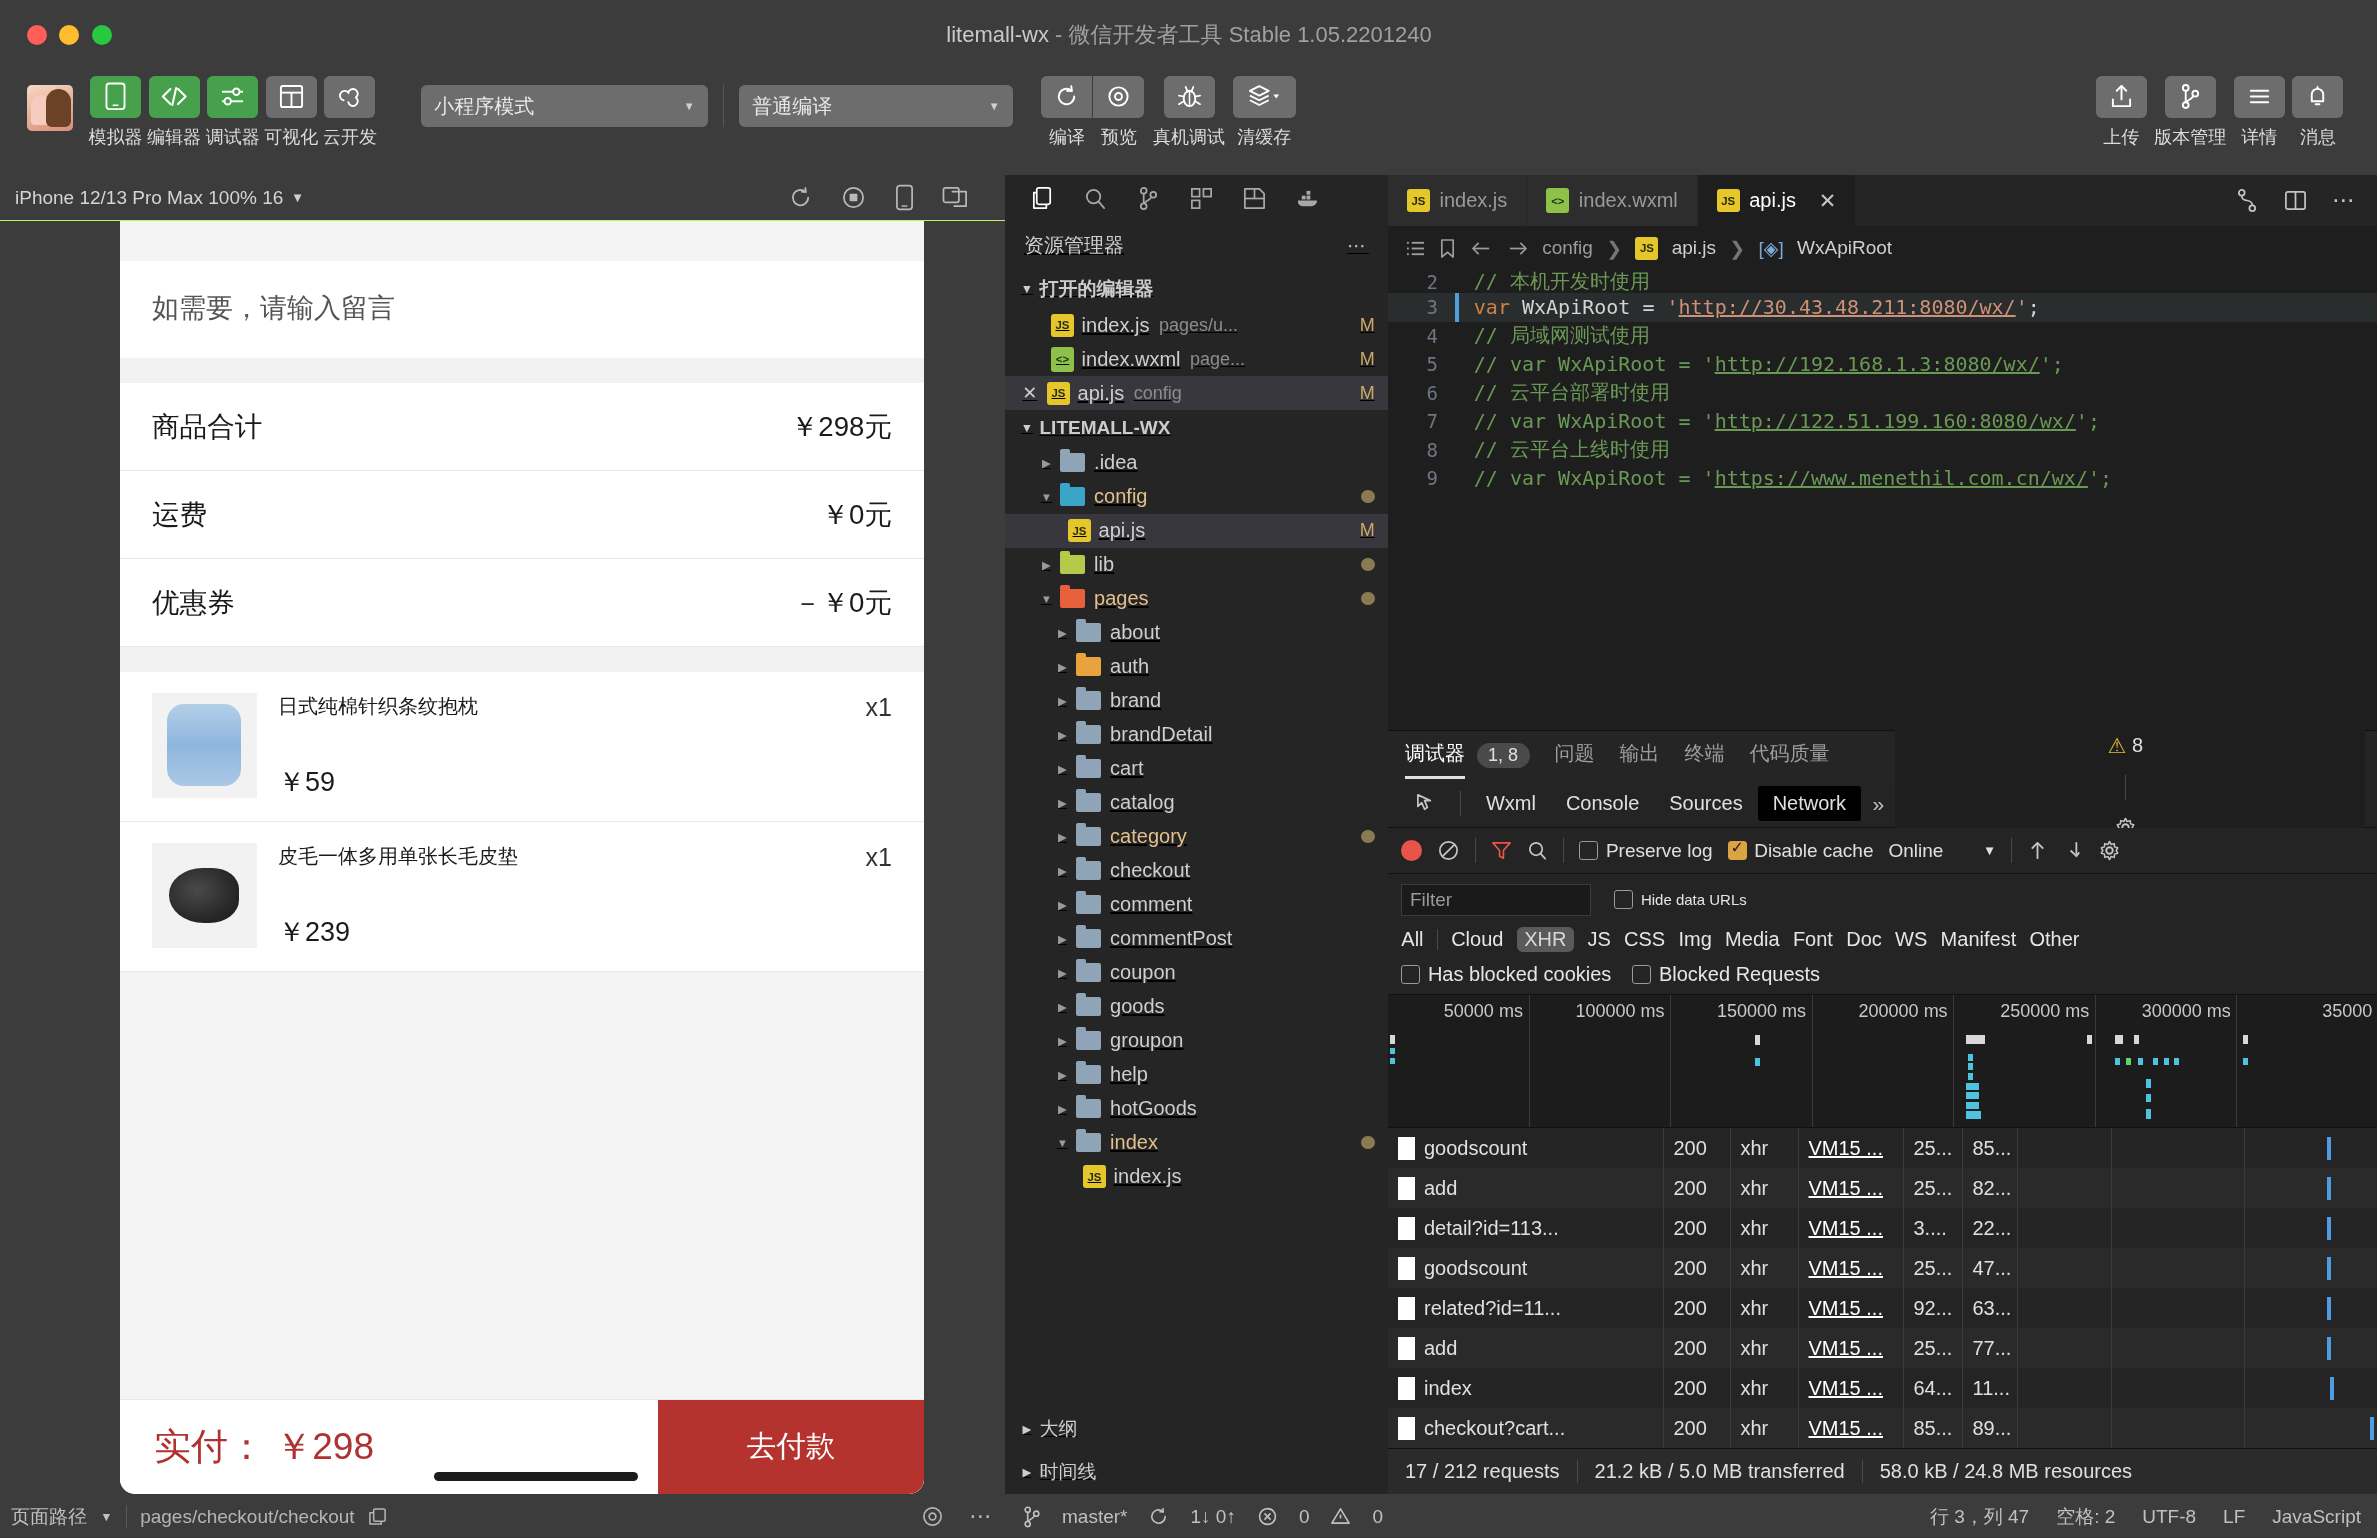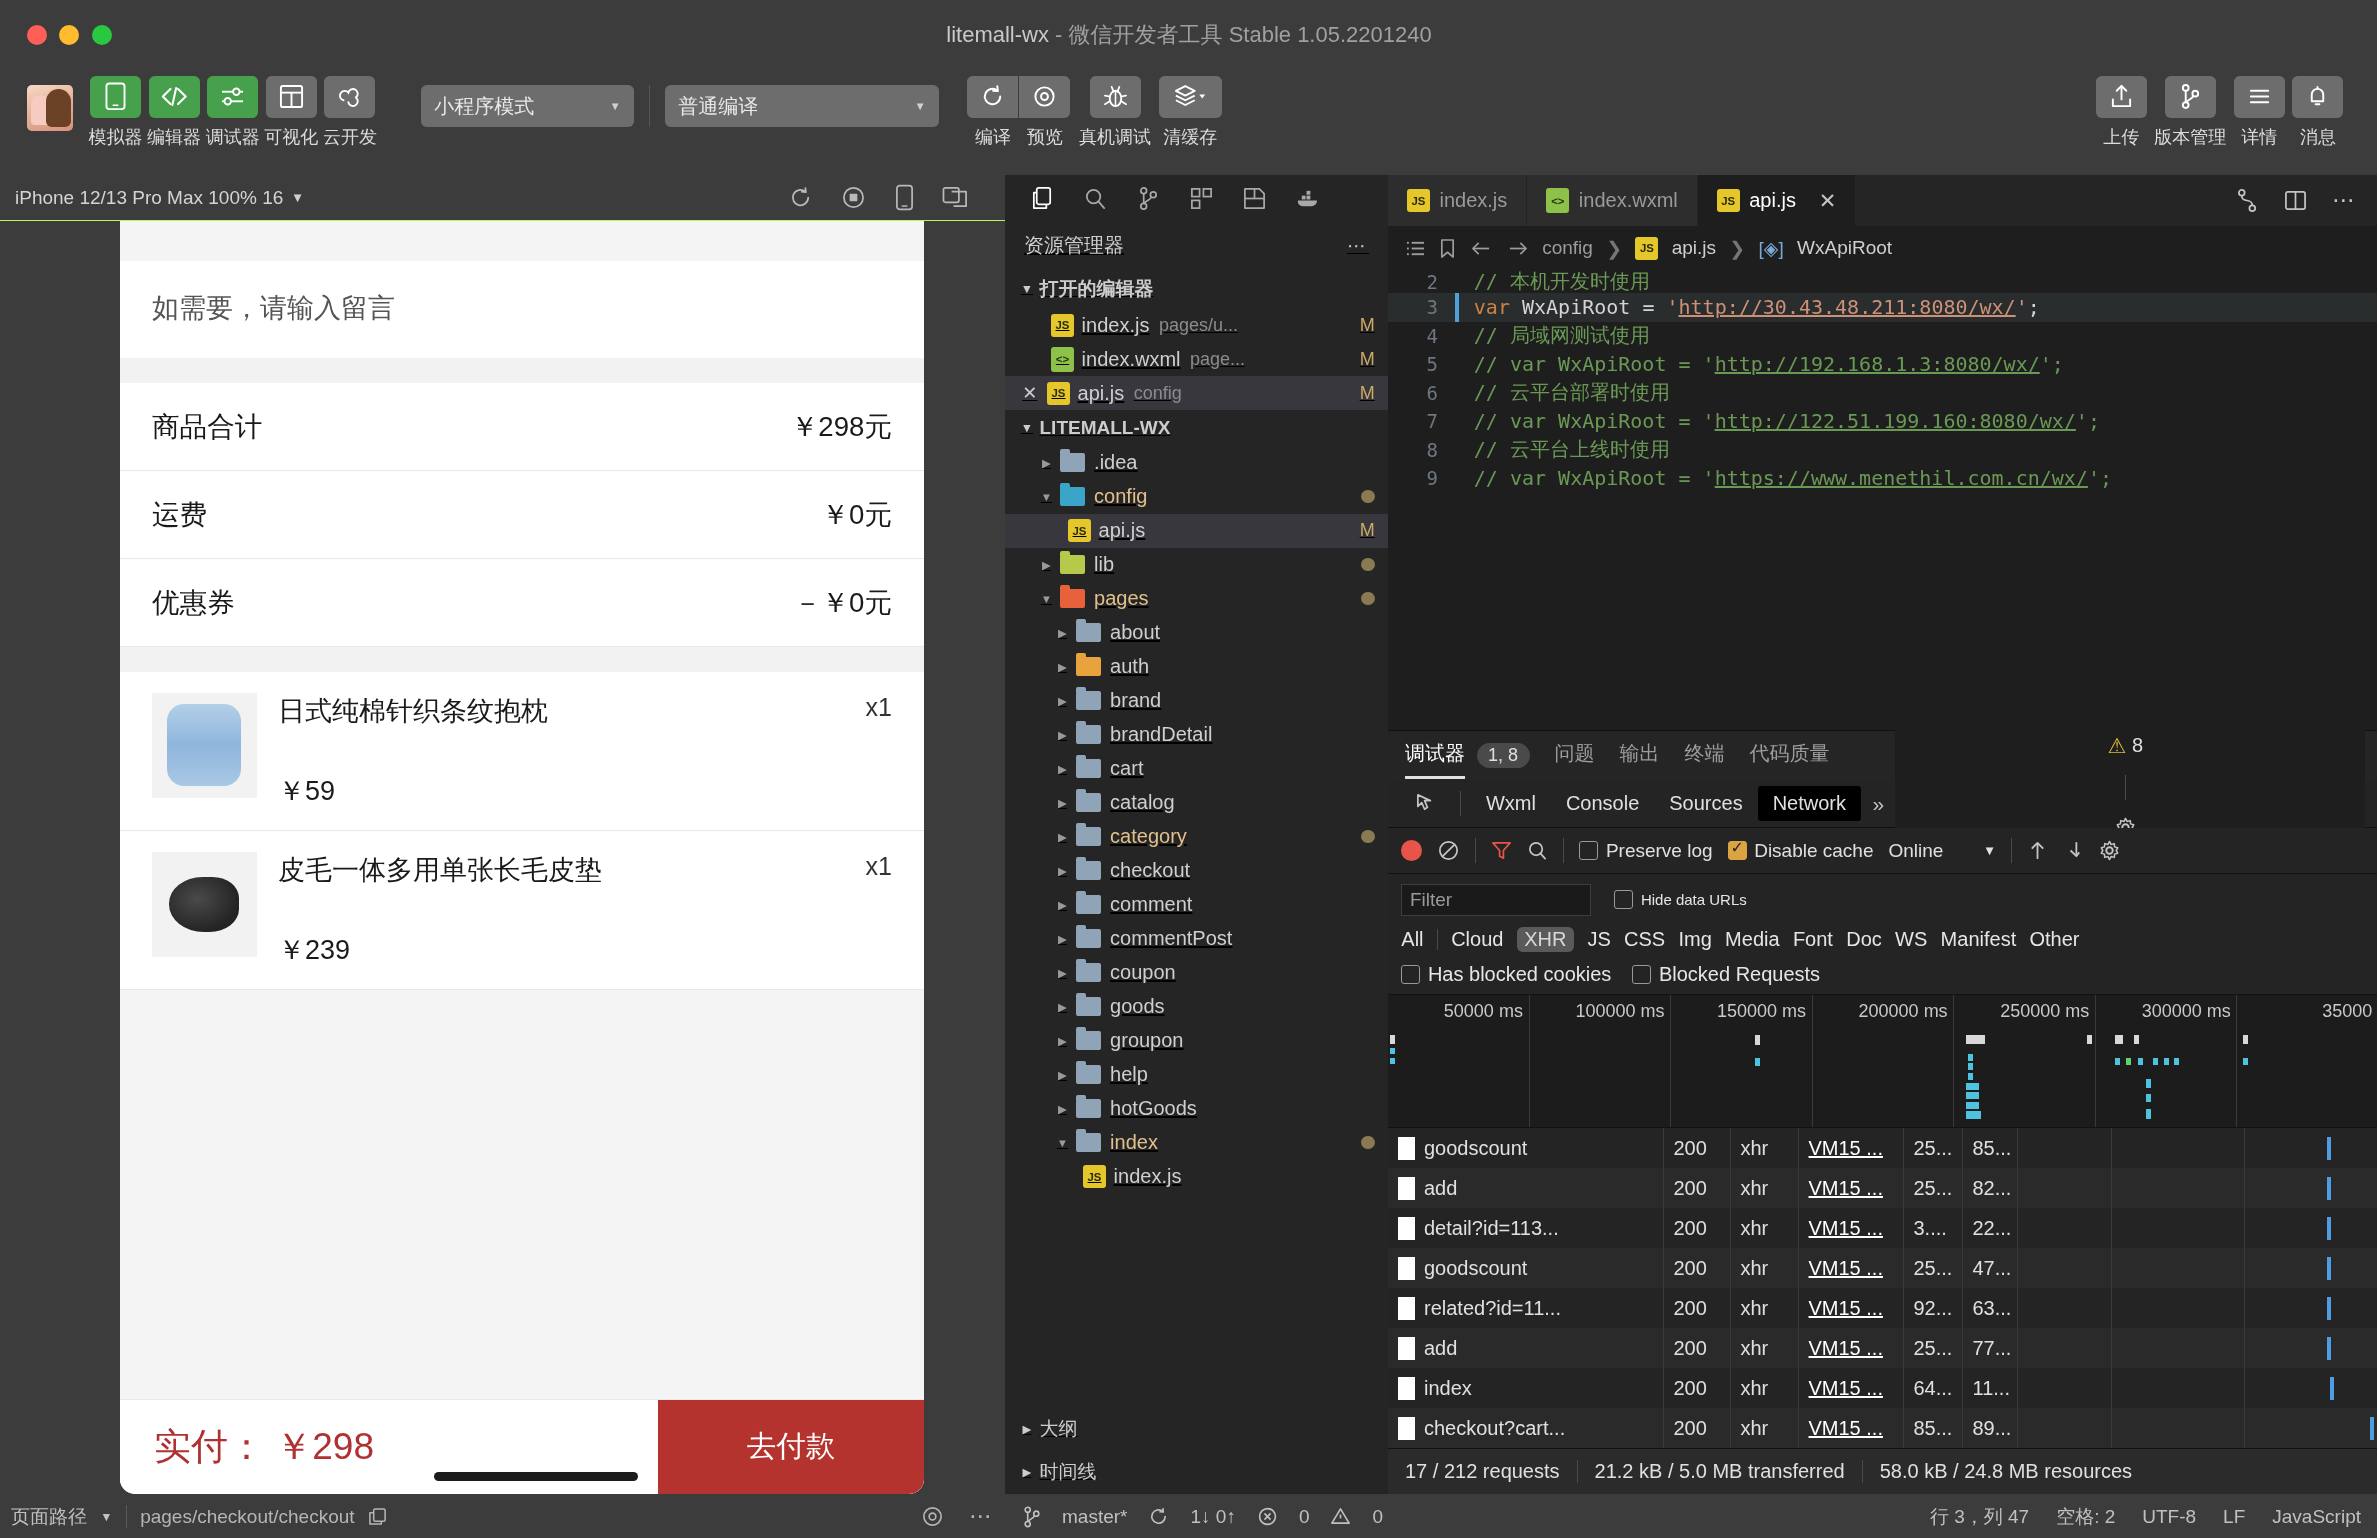--- a/index.html
+++ b/index.html
@@ -97,21 +97,21 @@
     background:linear-gradient(180deg,#b3cfe8 0%,#8fb6dd 50%,#a9c8e4 100%);
     border-radius:17px 17px 17px 17px;
     clip-path: polygon(10% 0,90% 0,100% 10%,100% 90%,90% 100%,10% 100%,0 90%,0 10%);
   }
   .prod .thumb.fur::after{
     content:""; position:absolute; left:17px; top:25px; width:70px; height:55px;
     background:radial-gradient(ellipse at 40% 40%, #4a4a4a 0%, #242424 70%);
     border-radius:48% 38% 42% 50%;
   }
   .prod .info { flex:1; padding-left:21px; }
-  .prod .pname { font-size:27px; color:#1a1a1a; margin-bottom:44px; }
+  .prod .pname { font-size:20px; color:#1a1a1a; margin-bottom:44px; }
   .prod .pprice { font-size:27px; color:#1a1a1a; }
   .prod .qty { font-size:25px; color:#333; padding-left:13.3px; }
   .filler { flex:1; background:#f4f4f4; }
   .paybar {
     height:95px; background:#fff; display:flex; align-items:center; flex:0 0 95px;
     border-top:1px solid #e8e8e8; position:relative;
   }
   .paybar .total { padding-left:34px; font-size:37px; color:#b03131; }
   .paybar .homebar { position:absolute; left:314px; bottom:13.3px; width:204px; height:8.6px; background:#1c1c1c; border-radius:4.8px;}
   .paybar .gopay {
@@ -304,21 +304,21 @@
               <path d="M8,15 a5,5 0 1,1 5,-8 a5,5 0 1,1 8,5" fill="none" stroke="#fff" stroke-width="2" stroke-linecap="round"></path>
               <path d="M21,12 a5,5 0 1,1 -8,5" fill="none" stroke="#fff" stroke-width="2" stroke-linecap="round"></path>
             </svg>
         </div>
         <div class="lbl">云开发</div>
       </div>
     </div>
 
     <div style="width:38px"></div>
 
-    <div class="dropdown" style="width:213px">
+    <div class="dropdown" style="width:287px">
       <span>小程序模式</span>
       <span class="caret">▼</span>
     </div>
     <div class="vdiv"></div>
     <div class="dropdown" style="width:274px">
       <span>普通编译</span>
       <span class="caret">▼</span>
     </div>
 
     <div style="width:28.5px"></div>

